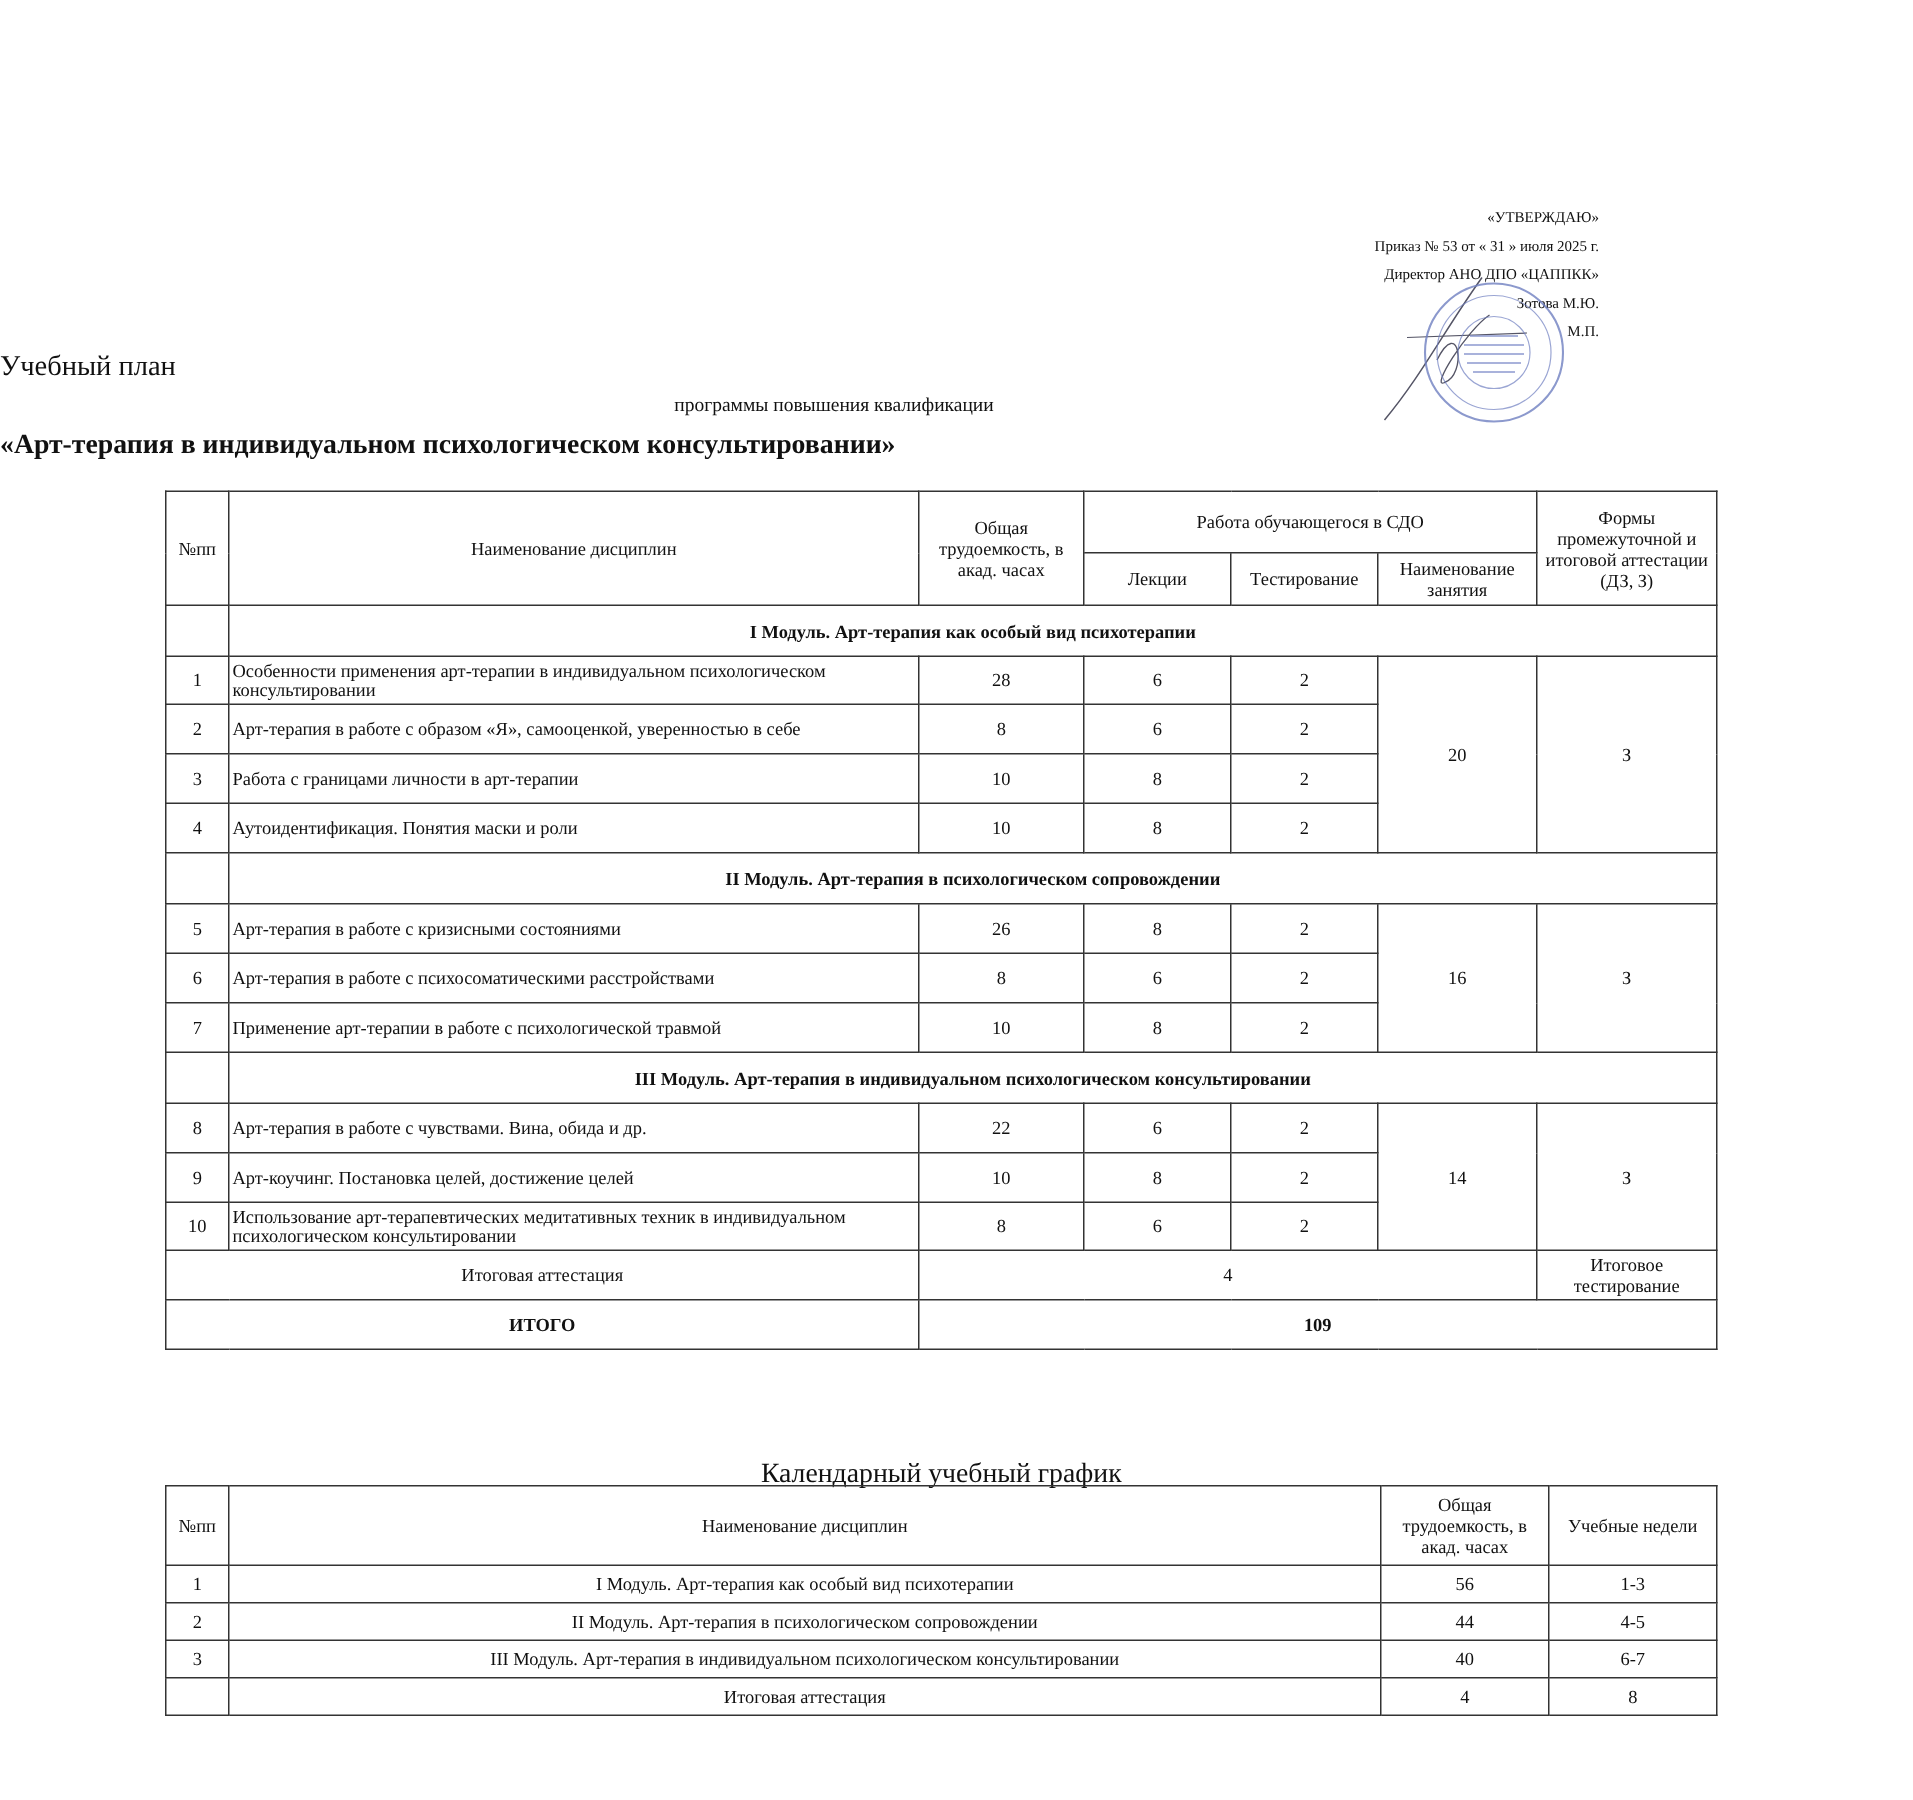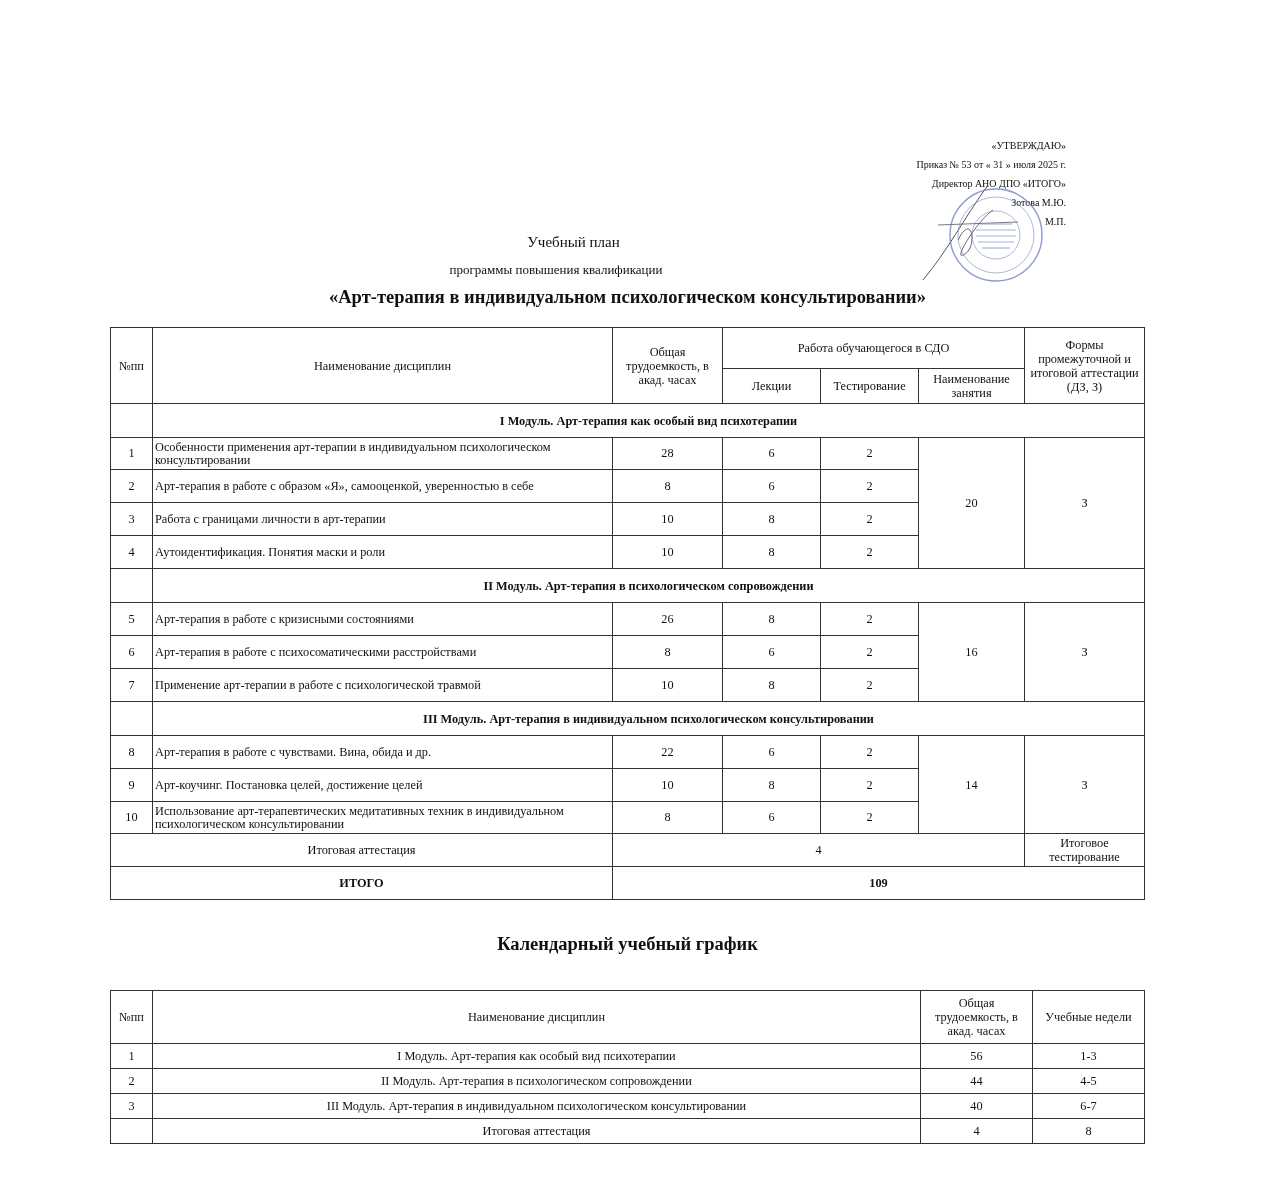--- a/index.html
+++ b/index.html
@@ -6,48 +6,48 @@
   body {
     width: 1275px; height: 1200px; position: relative; overflow: hidden;
     font-family: "Liberation Serif", "DejaVu Serif", serif; color: #111;
   }
   .approve {
     position: absolute; left: 880px; top: 136px; width: 186px;
     font-size: 10px; line-height: 19px; text-align: right;
   }
   .approve .ttl { font-weight: normal; }
   .stamp { position: absolute; left: 918px; top: 180px; width: 130px; height: 105px; }
-  .title1 { position: absolute; left: 0; width: 1147px; top: 234px; text-align: center; font-size: 15px; }
+  .title1 { position: absolute; left: 0; width: 1147px; top: 234px; font-size: 19px; }
   .title2 { position: absolute; left: 0; width: 1112px; top: 262px; text-align: center; font-size: 13px; }
-  .title3 { position: absolute; left: 0; width: 1255px; top: 287px; text-align: center; font-size: 18.5px; font-weight: bold; }
+  .title3 { position: absolute; left: 0; width: 1255px; top: 287px; text-align: left; font-size: 18.5px; font-weight: bold; }
   table { border-collapse: collapse; position: absolute; table-layout: fixed; }
   td, th {
     border: 1px solid #333; font-weight: normal; font-size: 12.3px;
     line-height: 14px; text-align: center; vertical-align: middle; padding: 0 2px;
   }
   .left { text-align: left; }
   .bold { font-weight: bold; }
   #plan { left: 110px; top: 327px; width: 1034px; }
   #plan .hrow1 td { height: 40px; }
   #plan .hrow2 td { height: 34px; }
   #plan .mod td { height: 33px; }
   #plan .r td { height: 32px; }
   #plan .r2 td { height: 31px; line-height: 13px; }
-  .title4 { position: absolute; left: 0; width: 1255px; top: 934px; text-align: center; font-size: 18.5px; font-weight: bold; }
+  .title4 { position: absolute; left: 0; width: 1255px; top: 973px; text-align: center; font-size: 18.5px; font-weight: normal; }
   #cal { left: 110px; top: 990px; width: 1034px; }
   #cal .h td { height: 52px; }
   #cal .r td { height: 24px; }
 </style>
 </head>
 <body>
 
 <div class="approve">
   <div class="ttl">«УТВЕРЖДАЮ»</div>
   <div>Приказ № 53 от « 31 » июля 2025 г.</div>
-  <div>Директор АНО ДПО «ИТОГО»</div>
+  <div>Директор АНО ДПО «ЦАППКК»</div>
   <div>Зотова М.Ю.</div>
   <div>М.П.</div>
 </div>
 <svg class="stamp" viewBox="0 0 130 105">
   <g>
     <path d="M5 100 C 30 70, 45 40, 70 5" stroke="#556" stroke-width="1" fill="none"></path>
     <path d="M20 45 L 100 42" stroke="#556" stroke-width="0.8" fill="none"></path>
     <path d="M40 60 C 55 30, 60 70, 45 75 C 35 80, 60 40, 75 30" stroke="#556" stroke-width="0.9" fill="none"></path>
   </g>
   <circle cx="78" cy="55" r="46" stroke="#6f7fc0" stroke-width="1.4" fill="none" opacity="0.8"></circle>

